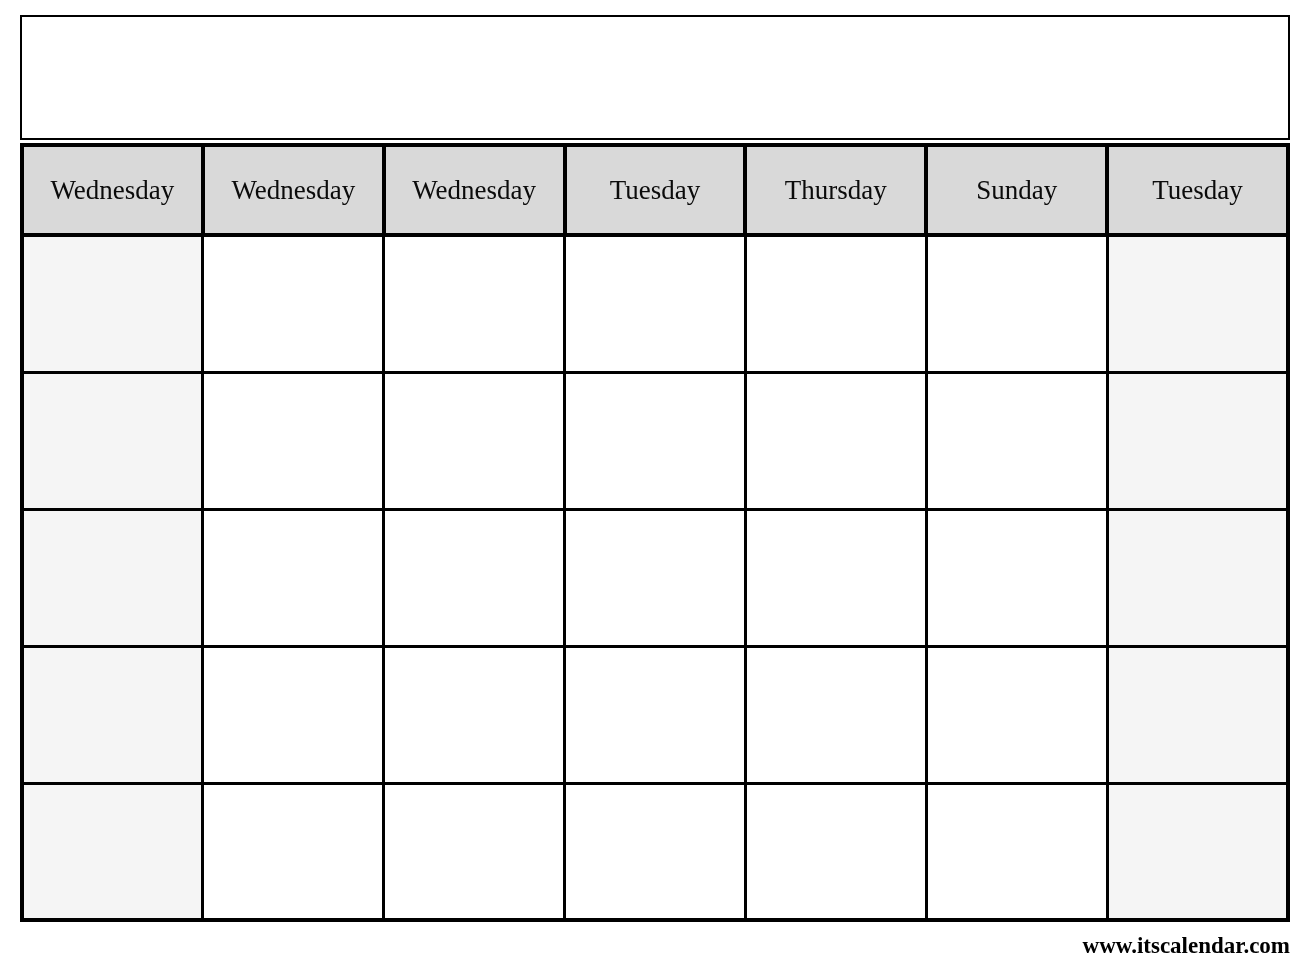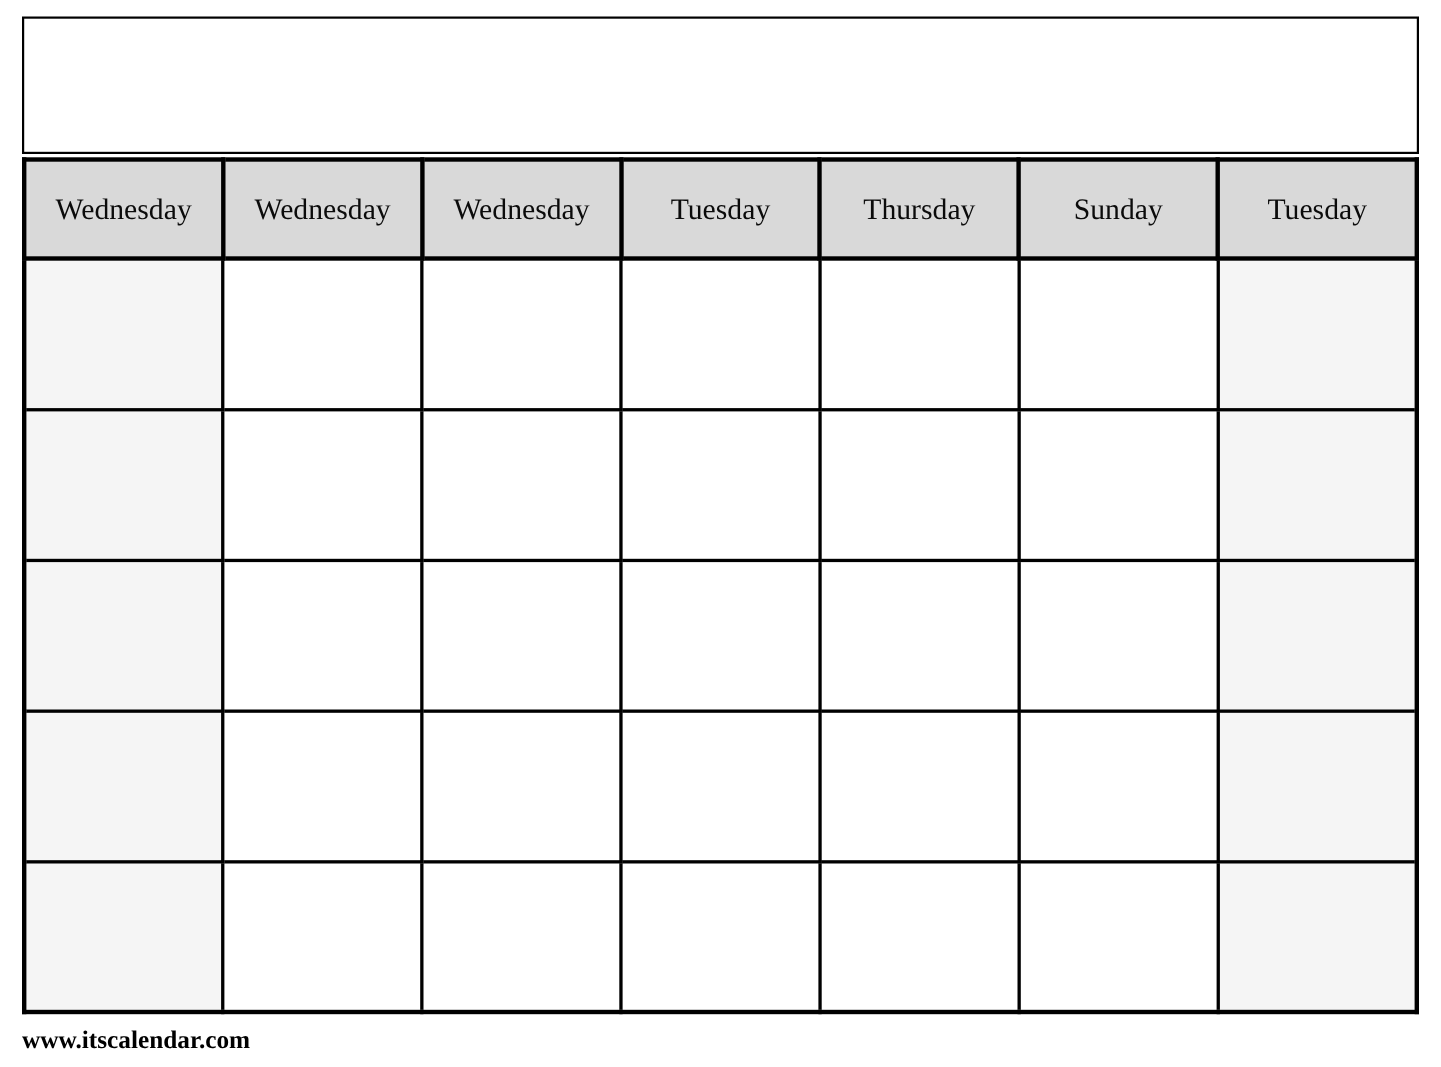--- a/index.html
+++ b/index.html
@@ -49,21 +49,21 @@
     box-sizing: border-box;
     border: 3px solid #000000;
     height: 137px;
     background: #ffffff;
   }
   table.calendar td.weekend {
     background: #f5f5f5;
   }
   .footer {
     margin-top: 11px;
-    text-align: left;
+    text-align: right;
     font-size: 23px;
     font-weight: bold;
     color: #000000;
   }
 </style>
 </head>
 <body>
 
 <div class="page">
 

